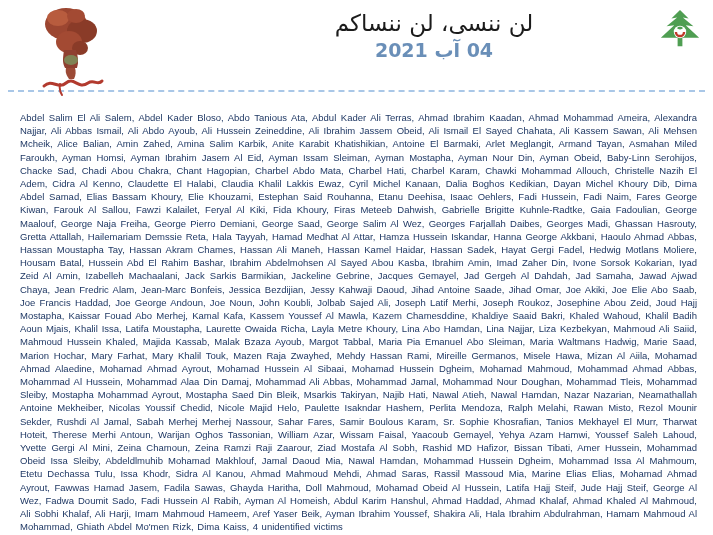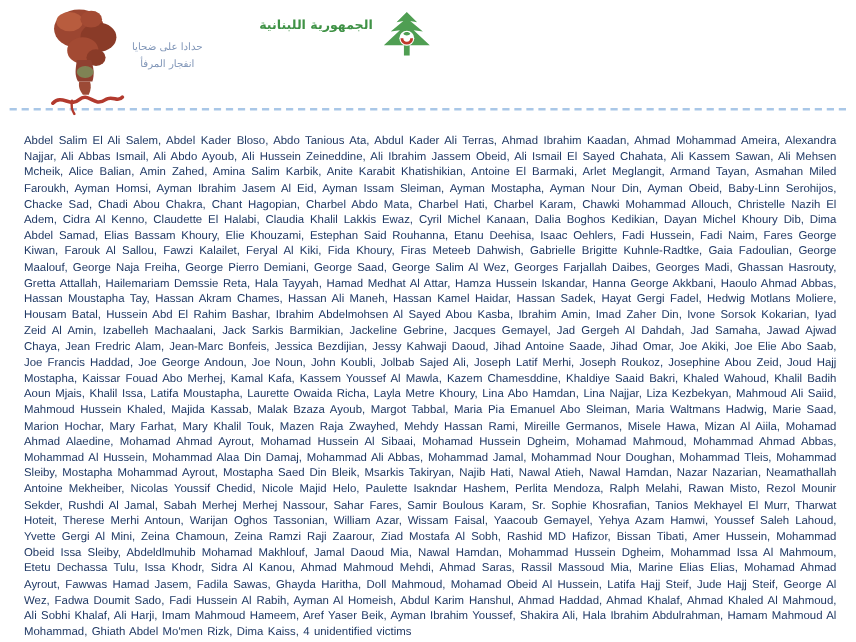--- a/index.html
+++ b/index.html
@@ -103,30 +103,29 @@
         <ellipse cx="22" cy="14" rx="11" ry="8" fill="#b85c3e"></ellipse>
         <ellipse cx="40" cy="12" rx="9" ry="7" fill="#a34a33"></ellipse>
         <ellipse cx="33" cy="38" rx="13" ry="11" fill="#a34a33"></ellipse>
         <ellipse cx="44" cy="44" rx="8" ry="7" fill="#8a3b28"></ellipse>
         <path d="M28,46 C27,54 26,58 29,64 L41,64 C43,58 42,52 40,46 Z" fill="#8f4030"></path>
         <ellipse cx="35" cy="56" rx="7" ry="5" fill="#7d8f5a" opacity="0.85"></ellipse>
         <path d="M30,64 C29,69 31,72 33,75 L38,75 C40,71 40,67 39,64 Z" fill="#9c4a36"></path>
         <path d="M8,82 C16,74 22,86 30,79 C38,72 42,86 52,79 C58,75 62,82 66,77" fill="none" stroke="#b23a2e" stroke-width="3" stroke-linecap="round"></path>
         <path d="M24,80 C23,85 24,88 26,91" fill="none" stroke="#b23a2e" stroke-width="2" stroke-linecap="round"></path>
       </svg>
-      <div class="memorial-caption">
-        <div>حدادا على ضحايا</div>
-        <div>انفجار المرفأ</div>
-      </div>
     </div>
 
+    <div class="title-block">
+      <div class="title-ar">لن ننسى، لن ننساكم</div>
+      <div class="date-ar">04 آب 2021</div>
+    </div>
 
     <div class="logo-block">
       <div class="logo-text">
-        <div class="ln1">الجمهورية اللبنانية</div>
       </div>
       <svg width="46" height="44" viewBox="0 0 48 46">
         <polygon points="24,2 33,11 27,10 38,19 30,18 44,31 4,31 18,18 10,19 21,10 15,11" fill="#4f9e52"></polygon>
         <rect x="21.5" y="31" width="5" height="9" fill="#4f9e52"></rect>
         <circle cx="24" cy="25" r="6.5" fill="#ffffff"></circle>
         <path d="M18.5,25 A5.5,5.5 0 0 0 29.5,25 L27,25 A3,3 0 0 1 21,25 Z" fill="#c0392b"></path>
         <path d="M21,21 C22,19 26,19 27,21 C26,23 22,23 21,21 Z" fill="#4f9e52"></path>
       </svg>
     </div>
 

